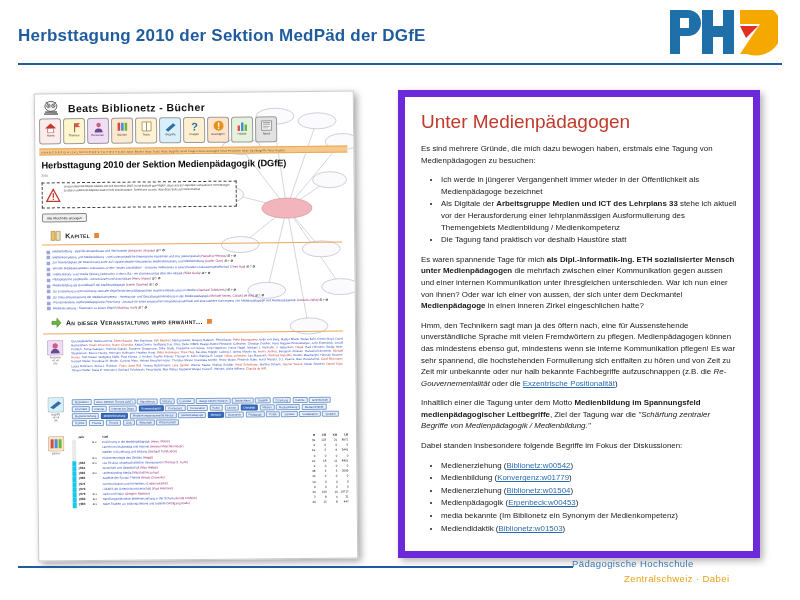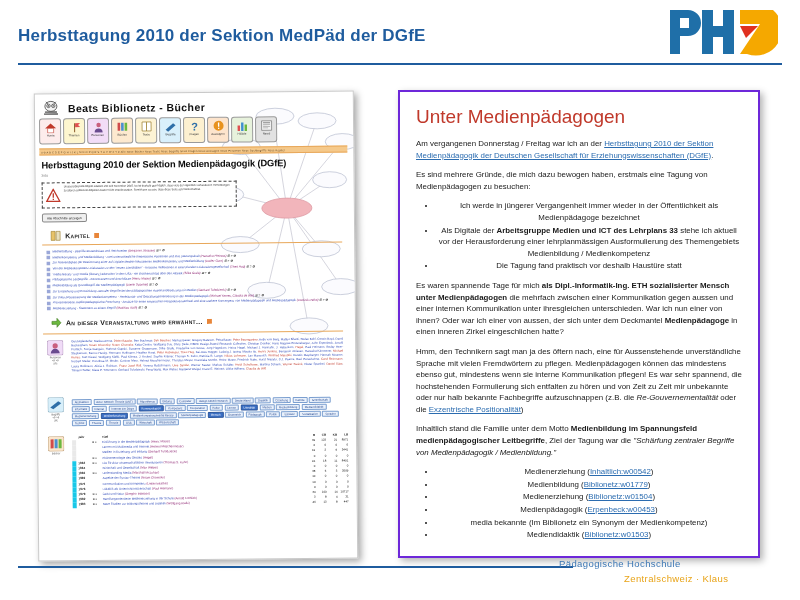--- a/index.html
+++ b/index.html
@@ -106,35 +106,35 @@
   .c-bar { width:4px; flex:none; }
   .c-year { width:16px; flex:none; color:#111; font-weight:bold; padding-left:2px;}
   .c-ico { width:10px; flex:none; color:#444; font-size:2.6px;}
   .c-title { flex:1; white-space:nowrap; overflow:hidden; }
   .c-n { width:11px; flex:none; text-align:right; color:#111; font-size:2.9px;}
   .c-title .au { color:#8a1f6e; }
 
   
   #right-panel {
     position:absolute; left:398px; top:90px; width:362px; height:468px;
-    background:#ffffff; border:2px solid #6d28d9;
+    background:#ffffff; border:7px solid #6d28d9;
     box-shadow:3px 3px 7px rgba(0,0,0,0.30);
     padding:14px 16px 10px 16px; overflow:hidden;
   }
   #rp-title { font-size:19px; color:#C0392B; font-weight:normal; margin:0 0 10px 0; }
   #right-panel p { font-size:7.9px; line-height:11.6px; color:#1a1a1a; margin:0 0 8px 0; text-align:left; }
-  #right-panel ul { margin:0 0 8px 0; padding-left:20px;text-align:center; }
+  #right-panel ul { margin:0 0 8px 0; padding-left:20px; }
   #right-panel li { font-size:7.9px; line-height:11.6px; color:#1a1a1a; margin-bottom:1px; }
   a.lnk { color:#2B6CB0; text-decoration:underline; }
   .bld { font-weight:bold; }
   .ital { font-style:italic; }
 
   
   #footer-rule { position:absolute; left:18px; top:566px; width:555px; height:2px; background:#1F5C9E; }
-  #ft-line1 { position:absolute; left:559px; top:558px; font-size:9.5px; color:#3C77B4; letter-spacing:.4px; }
+  #ft-line1 { position:absolute; left:572px; top:558px; font-size:9.5px; color:#3C77B4; letter-spacing:.4px; }
   #ft-line2 { position:absolute; left:624px; top:573px; font-size:9.5px; color:#E8A317; letter-spacing:.4px; }
 </style>
 </head>
 <body>
 
 <div id="header">
   <div id="slide-title">Herbsttagung 2010 der Sektion MedPäd der DGfE</div>
   <div id="header-rule"></div>
   <svg id="phz-logo" viewBox="0 0 110 52">
     <path d="M2 4 h18 a13 13 0 0 1 0 26 h-8 v18 h-10 z" fill="#1F6FA8"></path>
@@ -584,48 +584,46 @@
           </div>
         </div>
   </div>
 
  </div>
 </div>
 
 <div id="right-panel">
   <h1 id="rp-title">Unter Medienpädagogen</h1>
 
-  <p>
-    <span>Am vergangenen Donnerstag / Freitag war ich an der </span><a class="lnk" href="#">Herbsttagung 2010 der Sektion Medienpädagogik der Deutschen Gesellschaft für Erziehungswissenschaften (DGfE)</a><span>.</span>
-  </p>
 
   <p>Es sind mehrere Gründe, die mich dazu bewogen haben, erstmals eine Tagung von Medienpädagogen zu besuchen:</p>
   <ul id="bullets1">
       <li><span>Ich werde in jüngerer Vergangenheit immer wieder in der Öffentlichkeit als Medienpädagoge bezeichnet</span></li>
       <li><span>Als Digitale der </span><span class="bld">Arbeitsgruppe Medien und ICT des Lehrplans 33</span><span> stehe ich aktuell vor der Herausforderung einer lehrplanmässigen Ausformulierung des Themengebiets Medienbildung / Medienkompetenz</span></li>
       <li><span>Die Tagung fand praktisch vor deshalb Haustüre statt</span></li>
     </ul>
 
   <p>
     <span>Es waren spannende Tage für mich </span><span class="bld">als Dipl.-Informatik-Ing. ETH sozialisierter Mensch unter Medienpädagogen</span><span> die mehrfach zwischen einer Kommunikation gegen aussen und einer internen Kommunikation unter ihresgleichen unterschieden. War ich nun einer von ihnen? Oder war ich einer von aussen, der sich unter dem Deckmantel </span><span class="bld">Medienpädagoge</span><span> in einen inneren Zirkel eingeschlichen hatte?</span>
   </p>
 
   <p>
     <span>Hmm, den Technikern sagt man ja des öftern nach, eine für Aussenstehende unverständliche Sprache mit vielen Fremdwörtern zu pflegen. Medienpädagogen können das mindestens ebenso gut, mindestens wenn sie interne Kommunikation pflegen! Es war sehr spannend, die hochstehenden Formulierung sich entfalten zu hören und von Zeit zu Zeit mir unbekannte oder nur halb bekannte Fachbegriffe aufzuschnappen (z.B. die </span><span class="ital">Re-Gouvernementalität</span><span> oder die </span><a class="lnk" href="#">Exzentrische Positionalität</a><span>)</span>
   </p>
 
   <p>
-    <span>Inhaltlich stand die Familie unter dem Motto </span><span class="bld">Medienbildung im Spannungsfeld medienpädagogischer Leitbegriffe</span><span>, Ziel der Tagung war die </span><span class="ital">"Schärfung zentraler Begriffe von Medienpädagogik / Medienbildung."</span>
+    <span>Inhaltlich einer die Tagung unter dem Motto </span><span class="bld">Medienbildung im Spannungsfeld medienpädagogischer Leitbegriffe</span><span>, Ziel der Tagung war die </span><span class="ital">"Schärfung zentraler Begriffe von Medienpädagogik / Medienbildung."</span>
   </p>
 
+  <p>Dabei standen insbesondere folgende Begriffe im Fokus der Diskussionen:</p>
   <ul id="bullets2">
-      <li><span>Medienerziehung</span> (<a class="lnk" href="#">Inhaltlich:w00542</a>)</li>
-      <li><span>Medienbildung</span> (<a class="lnk" href="#">Biblionetz:w01779</a>)</li>
+      <li><span>Medienerziehung</span> (<a class="lnk" href="#">Biblionetz:w00542</a>)</li>
+      <li><span>Medienbildung</span> (<a class="lnk" href="#">Konvergenz:w01779</a>)</li>
       <li><span>Medienerziehung</span> (<a class="lnk" href="#">Biblionetz:w01504</a>)</li>
       <li><span>Medienpädagogik</span> (<a class="lnk" href="#">Erpenbeck:w00453</a>)</li>
       <li><span>media bekannte (Im Biblionetz ein Synonym der Medienkompetenz)</span></li>
       <li><span>Mediendidaktik</span> (<a class="lnk" href="#">Biblionetz:w01503</a>)</li>
     </ul>
 </div>
 
 <div id="footer-rule"></div>
 <div id="ft-line1">Pädagogische Hochschule</div>
-<div id="ft-line2">Zentralschweiz · Klaus</div>
+<div id="ft-line2">Zentralschweiz · Dabei</div>
 
 </body></html>

